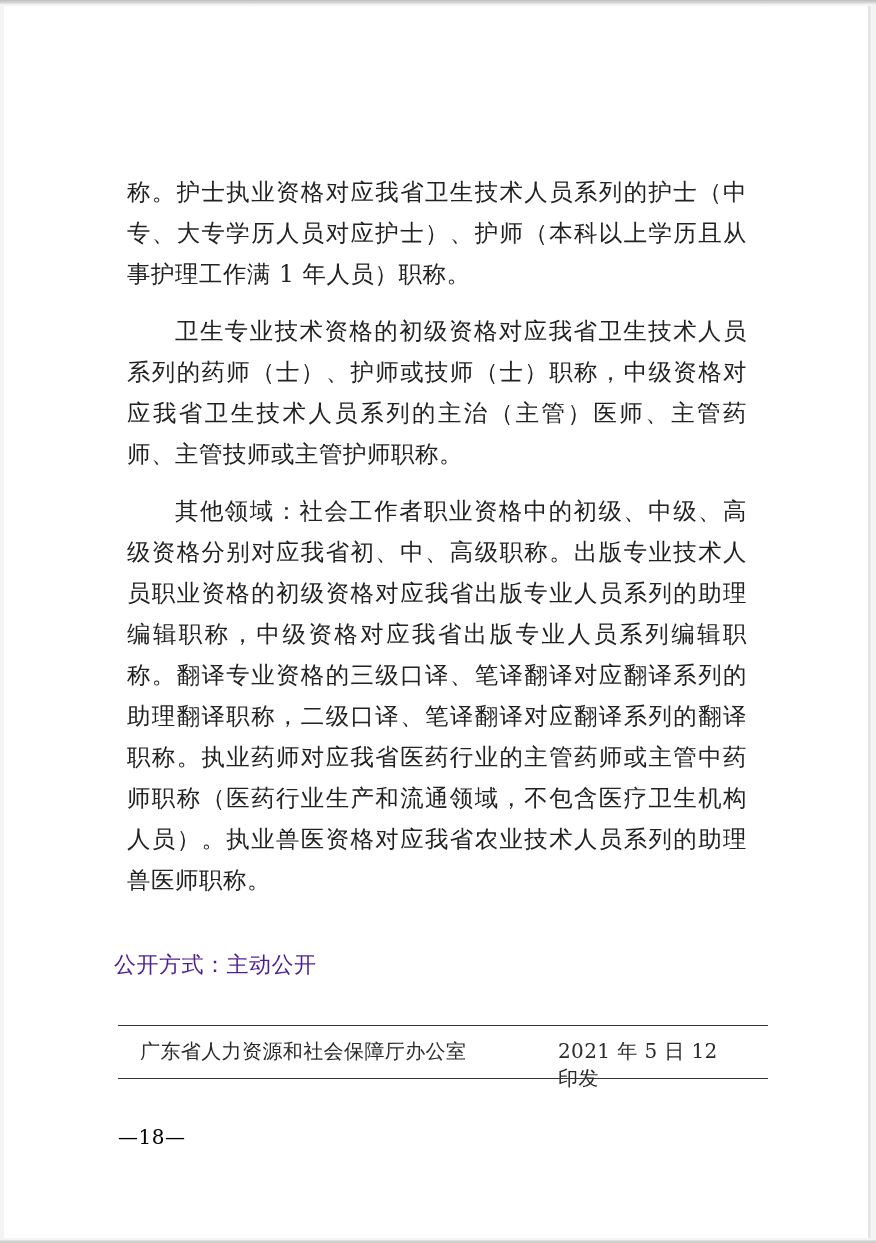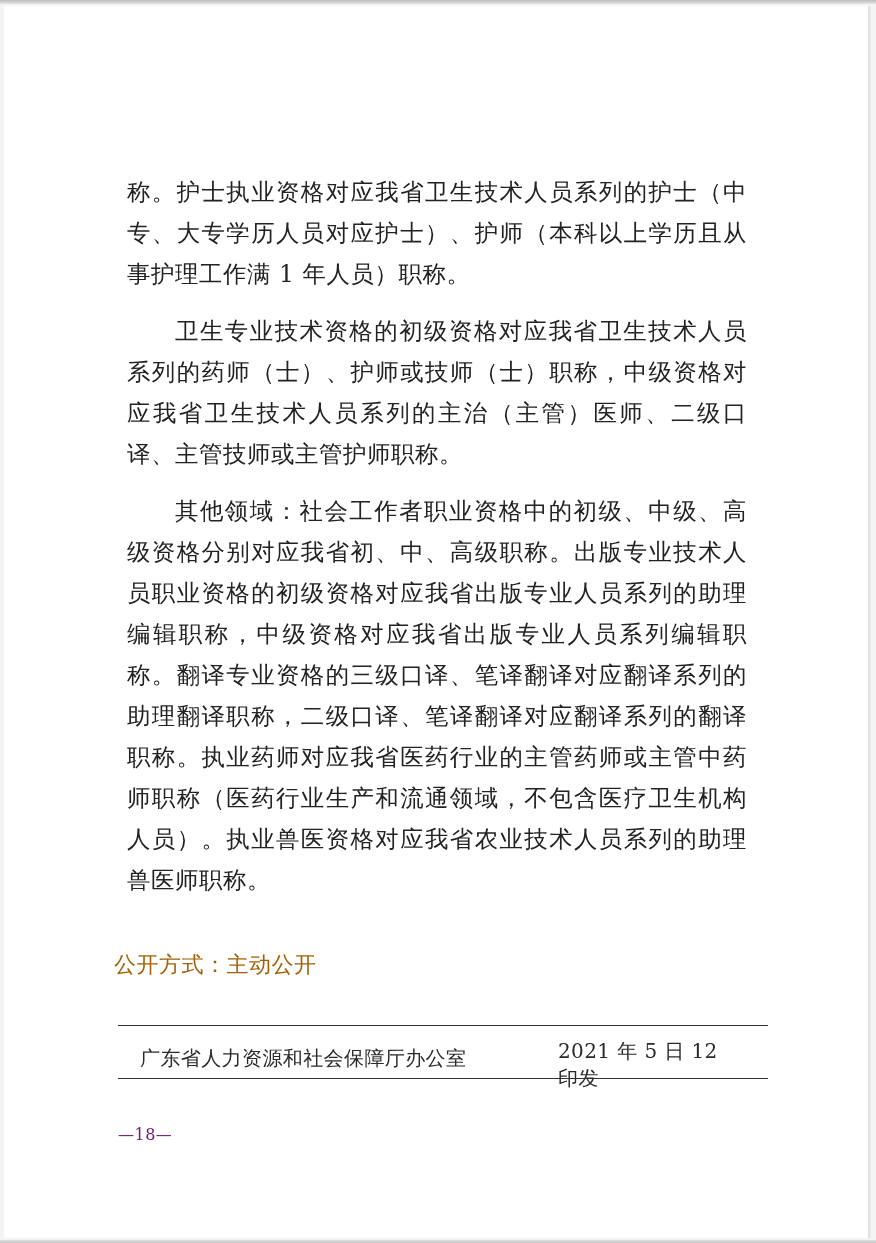--- a/index.html
+++ b/index.html
@@ -56,21 +56,21 @@
     font-weight: normal;
     font-family: "DejaVu Sans", "Liberation Sans", sans-serif;
   }
   .disclosure {
     position: absolute;
     left: 114px;
     top: 950px;
     font-size: 22px;
     font-family: "DejaVu Sans", "Liberation Sans", sans-serif;
     letter-spacing: 0.5px;
-    color: #a16207;
+    color: #4c1d95;
   }
   .rule {
     position: absolute;
     left: 118px;
     width: 650px;
     height: 0;
     border-top: 1.6px solid #333;
   }
   .rule.top { top: 1025px; }
   .rule.bottom { top: 1078px; }
@@ -79,50 +79,50 @@
     left: 140px;
     top: 1038px;
     width: 600px;
     font-size: 20px;
     letter-spacing: 0.4px;
     color: #2a2a2a;
   }
   .footer-org {
     position: absolute;
     left: 0;
-    top: 7px;
+    top: 0;
     text-align: center;
   }
   .footer-date {
     position: absolute;
     left: 418px;
     top: 0;
   }
   .page-number {
     position: absolute;
     left: 118px;
     top: 1125px;
-    font-size: 16px;
-    color: #701a75;
+    font-size: 20px;
+    color: #000000;
     letter-spacing: 0.5px;
   }
 </style>
 </head>
 <body>
 
 <div class="top-shade"></div>
 
 <div class="page"></div>
 
 <div class="body-text">
   <p class="para">
     <span>称。护士执业资格对应我省卫生技术人员系列的护士（中专、大专学历人员对应护士）、护师（本科以上学历且从事护理工作满 1 年人员）职称。</span>
   </p>
   <p class="para indent">
-    <span>卫生专业技术资格的初级资格对应我省卫生技术人员系列的药师（士）、护师或技师（士）职称，中级资格对应我省卫生技术人员系列的主治（主管）医师、二级口译、主管技师或主管护师职称。</span>
+    <span>卫生专业技术资格的初级资格对应我省卫生技术人员系列的药师（士）、护师或技师（士）职称，中级资格对应我省卫生技术人员系列的主治（主管）医师、主管药师、主管技师或主管护师职称。</span>
   </p>
   <p class="para indent">
     <span class="bold">其他领域</span><span>：社会工作者职业资格中的初级、中级、高级资格分别对应我省初、中、高级职称。出版专业技术人员职业资格的初级资格对应我省出版专业人员系列的助理编辑职称，中级资格对应我省出版专业人员系列编辑职称。翻译专业资格的三级口译、笔译翻译对应翻译系列的助理翻译职称，二级口译、笔译翻译对应翻译系列的翻译职称。执业药师对应我省医药行业的主管药师或主管中药师职称（医药行业生产和流通领域，不包含医疗卫生机构人员）。执业兽医资格对应我省农业技术人员系列的助理兽医师职称。</span>
   </p>
 </div>
 
 <div class="disclosure">公开方式：主动公开</div>
 
 <div class="rule top"></div>
 <div class="footer-row">

